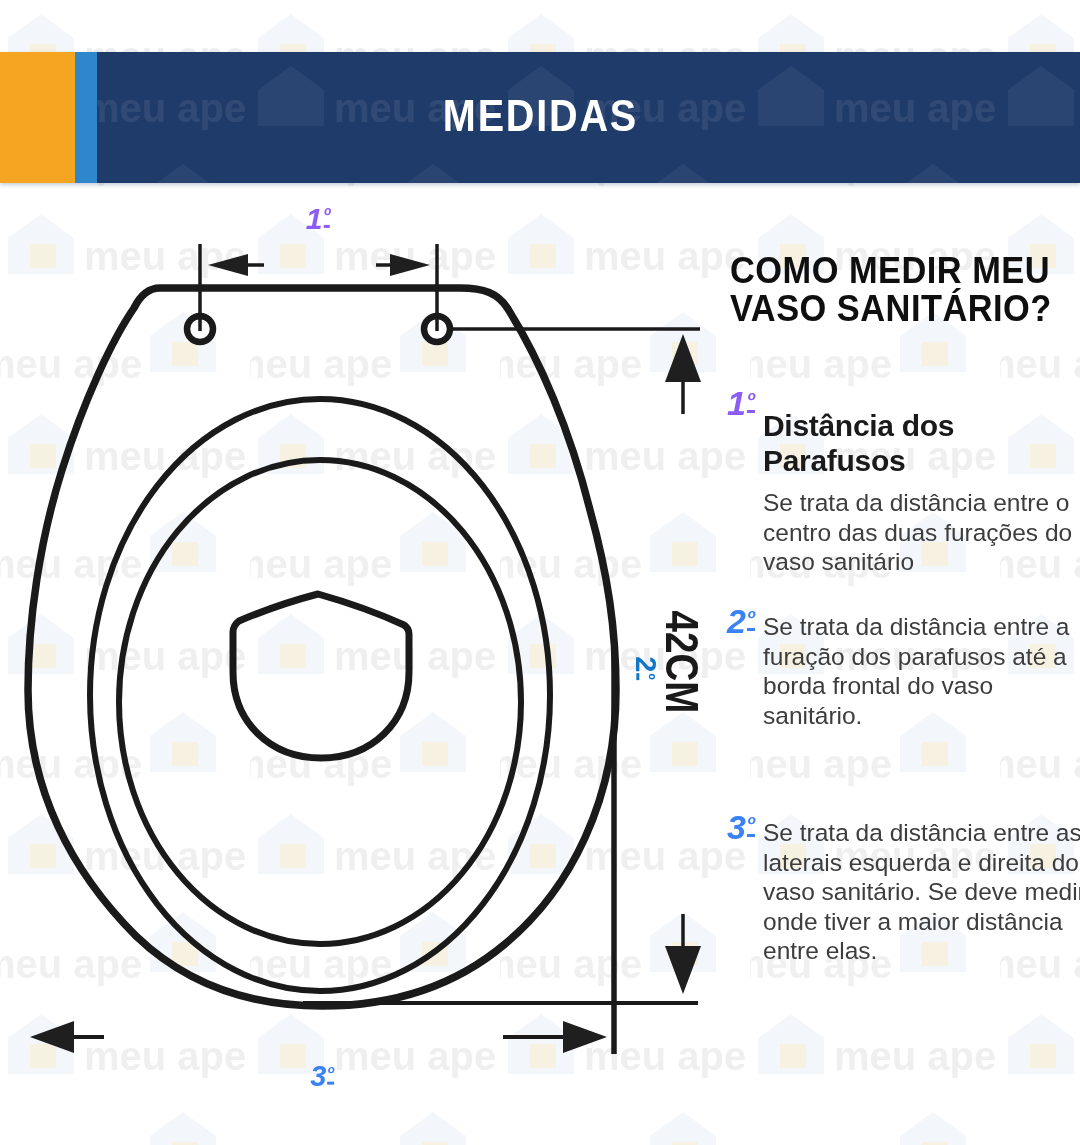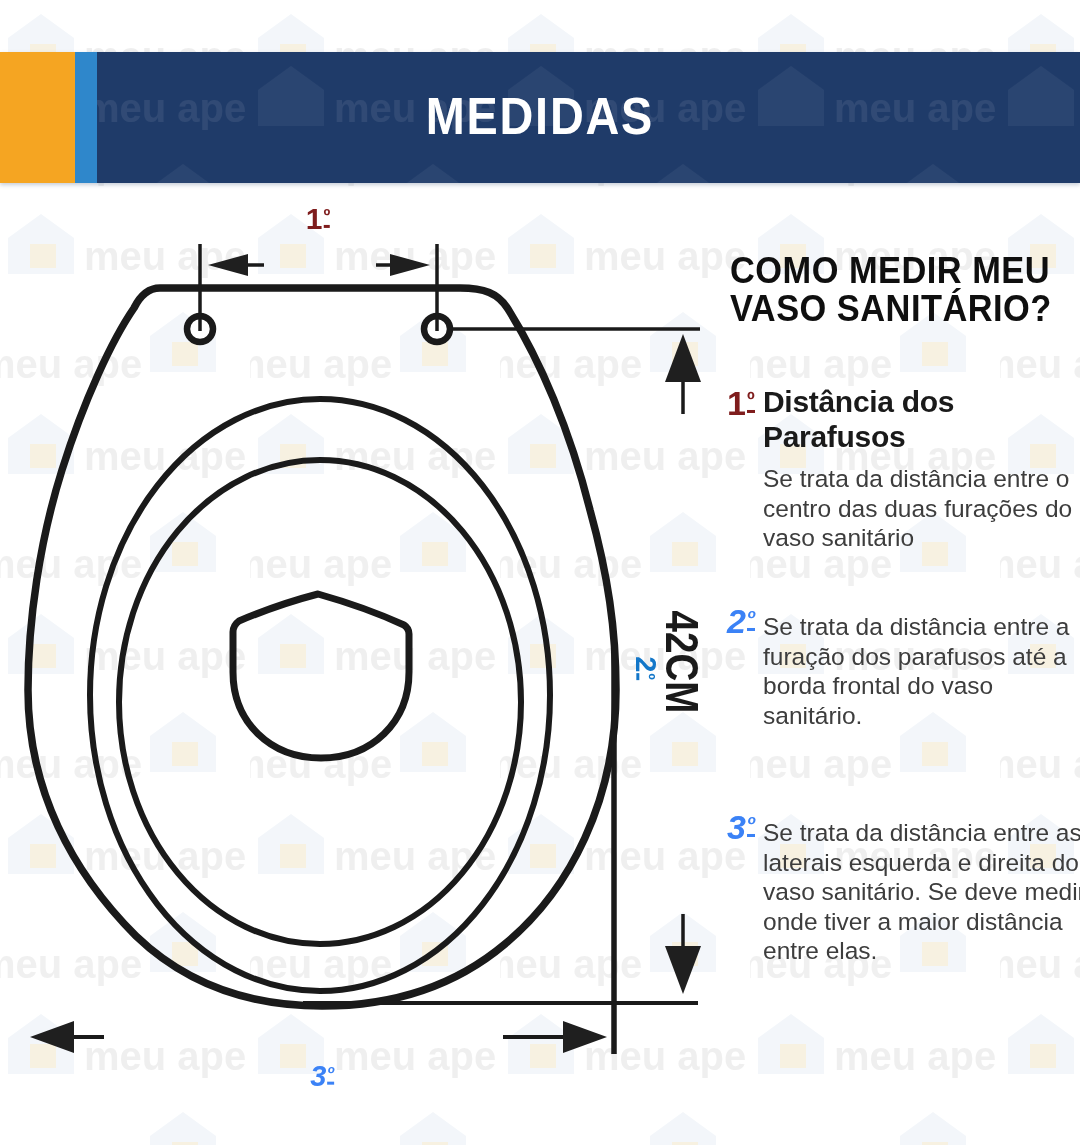--- a/index.html
+++ b/index.html
@@ -16,32 +16,32 @@
   
   .banner{position:absolute;left:0;top:52px;width:1080px;height:131px;z-index:3;
           box-shadow:0 2px 4px rgba(30,58,104,0.25);}
   .banner .navy{position:absolute;left:0;top:0;width:100%;height:100%;background:#1F3B69;}
   .banner .orange-block{position:absolute;left:0;top:0;width:75px;height:100%;background:#F5A522;}
   .banner .stripe{position:absolute;left:75px;top:0;width:22px;height:100%;background:#2F87CB;}
   .banner .title{
     position:absolute;left:0;top:50%;width:100%;
     transform:translateY(-54%);
     text-align:center;color:#ffffff;
-    font-size:52px;font-weight:900;letter-spacing:2px;
+    font-size:44px;font-weight:900;letter-spacing:2px;
   }
   .banner .title span{display:inline-block;transform:scaleX(.9);}
   .banner-wm{position:absolute;left:0;top:0;width:100%;height:100%;overflow:hidden;}
 
   
   .lbl{position:absolute;z-index:2;white-space:nowrap;color:#1a1a1a;font-weight:700;}
   .lbl.center{transform:translate(-50%,-50%);}
   .dim-value{font-size:44px;letter-spacing:0;}
   .dim-value .cond{display:inline-block;transform:scaleX(.84);}
   .step-num{font-size:30px;font-weight:800;}
-  .orange{color:#7f1d1d;}
+  .orange{color:#8b5cf6;font-style:italic;}
   .blue{color:#3b82f6;font-style:italic;}
   .blue-bright{color:#1377C9;}
   .rot90{transform:translate(-50%,-50%) rotate(90deg);}
   .ord-sup{
     display:inline-block;
     font-size:.62em;
     line-height:.95;
     border-bottom:3px solid currentColor;
     transform:translateY(-.38em);
     margin-left:1px;
@@ -52,21 +52,21 @@
     position:absolute;left:730px;top:252px;z-index:2;
     color:#0f0f0f;font-weight:900;font-size:37px;line-height:38px;
     letter-spacing:.5px;
     transform:scaleX(.93);transform-origin:left top;
     white-space:nowrap;
   }
   .section{position:absolute;left:727px;display:flex;z-index:2;}
   .sec-num{font-size:34px;font-weight:800;width:36px;flex:none;line-height:1;padding-top:2px;}
   .sec-text{width:340px;}
   .sec-title{font-size:30px;font-weight:700;line-height:35px;max-width:242px;
-             color:#1a1a1a;letter-spacing:-.3px;}
+             color:#1a1a1a;letter-spacing:-.3px;margin-top:24px;}
   .sec-body{font-size:24.5px;line-height:29.5px;color:#3d3d3d;width:334px;margin-top:10px;}
 </style>
 </head>
 <body>
 
 <div class="page">
 
   <svg class="wm-layer" width="1080" height="1145" aria-hidden="true">
     <defs>
       <pattern id="wmLight" width="250" height="200" patternUnits="userSpaceOnUse">

